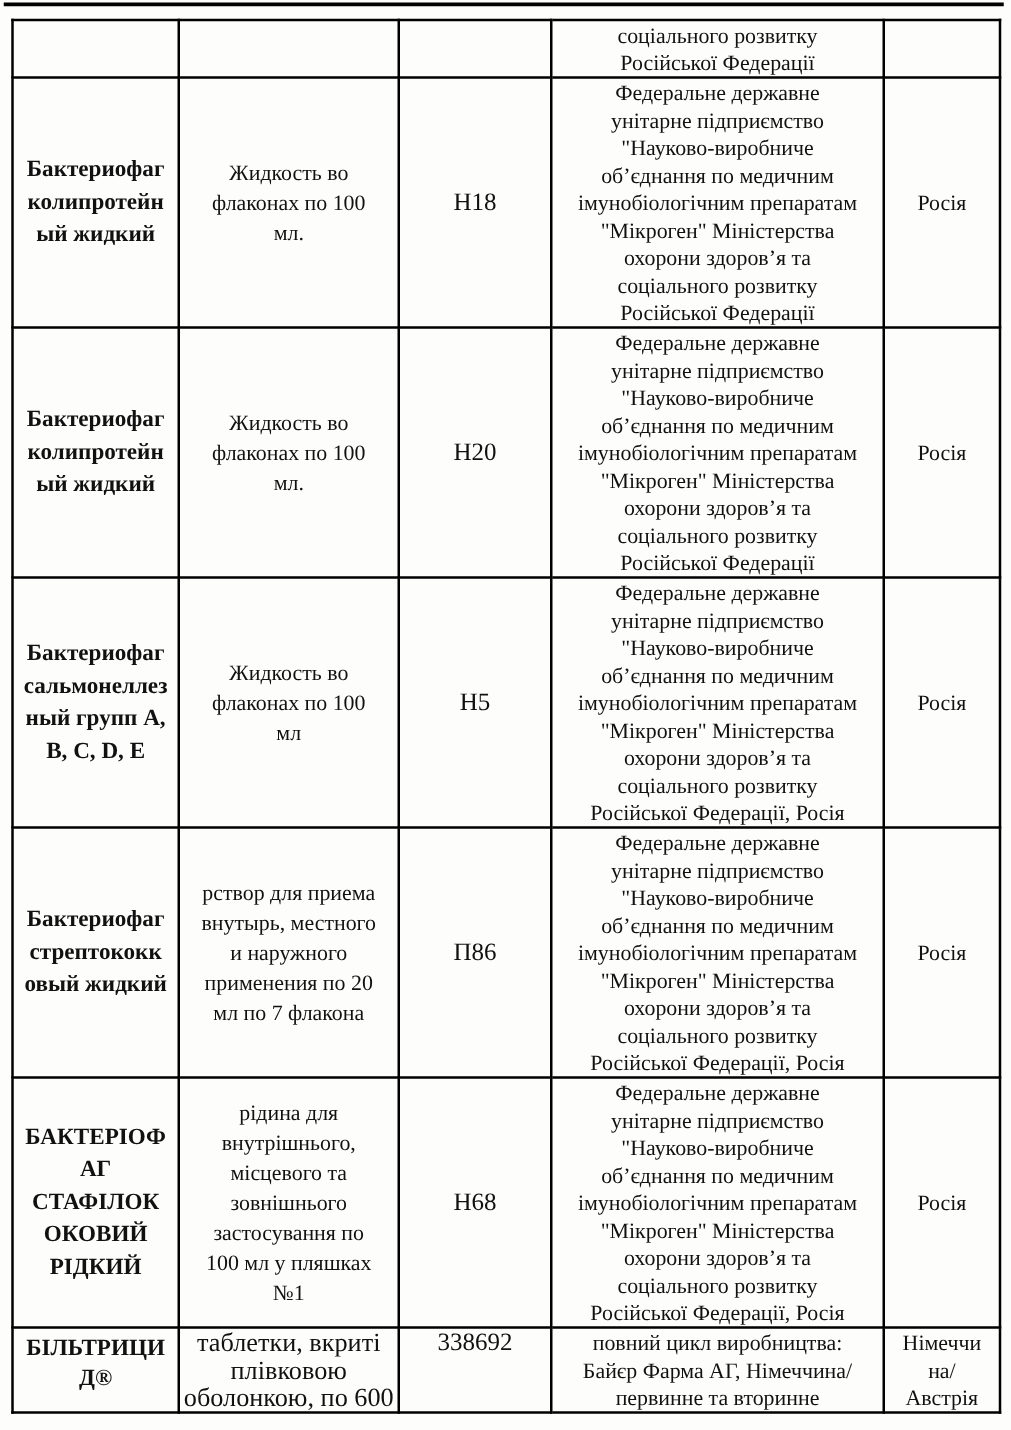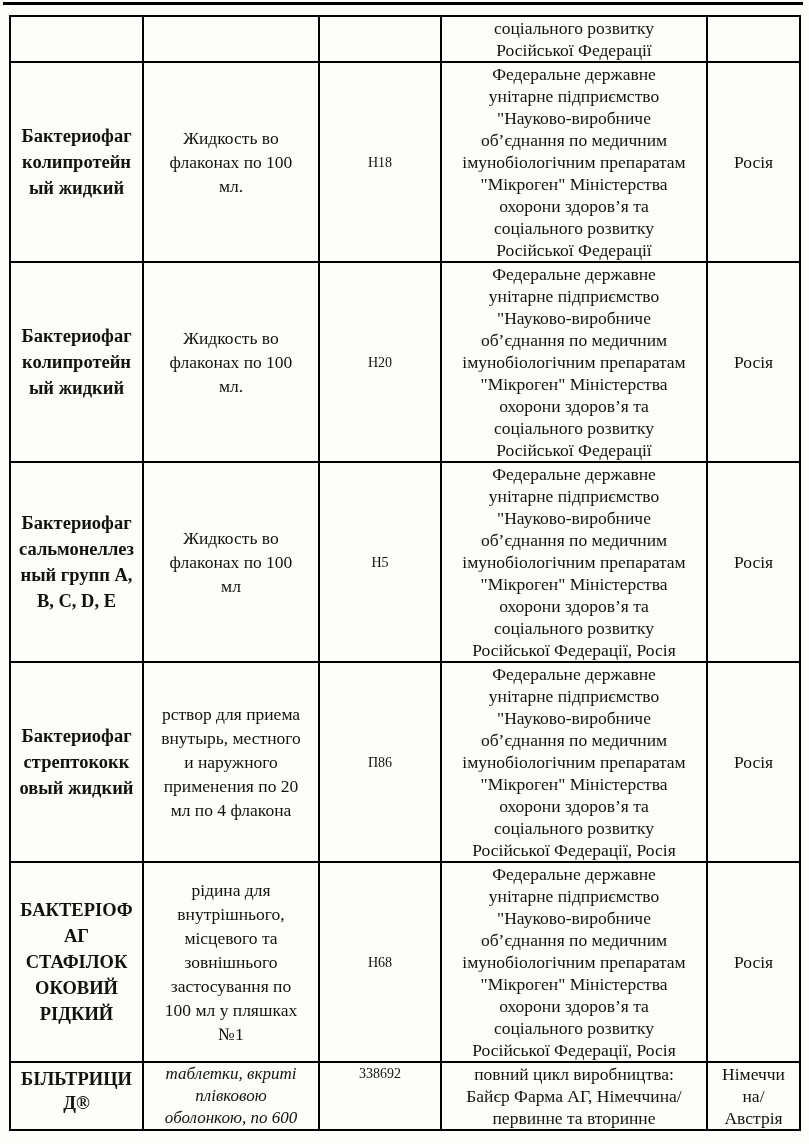--- a/index.html
+++ b/index.html
@@ -47,21 +47,21 @@
     font-weight: 700;
     font-size: 18.5px;
     line-height: 26px;
     margin-top: 40px;
   }
   td.c-form {
     font-size: 17.5px;
     line-height: 24px;
   }
   td.c-code {
-    font-size: 14px;
+    font-size: 20px;
     line-height: 21px;
     vertical-align: top;
     padding-top: 1px;
   }
   td.c-manu {
     font-size: 17.5px;
     line-height: 22px;
     vertical-align: top;
   }
   td.c-country {
@@ -70,21 +70,21 @@
   }
   tr.h0 { height: 46px; }
   tr.h1 { height: 199px; }
   tr.h2 { height: 198px; }
   tr.h3 { height: 200px; }
   tr.h4 { height: 198px; }
   tr.h5 { height: 199px; }
   tr.h6 { height: 66px; }
   tr.h6 td { vertical-align: top; line-height: 22px; }
   tr.h6 td.c-name { line-height: 24px; padding-top: 4px; }
-  tr.h6 td.c-form { font-size: 17px; font-style: italic; }
+  tr.h6 td.c-form { font-size: 21px; }
 </style>
 </head>
 <body>
 
 <div class="page">
 
   <div class="top-artifact"></div>
 
   <table class="doc-table">
     <colgroup>
@@ -162,21 +162,21 @@
         <td class="c-country">Росія</td>
       </tr>
       <tr class="h4">
         <td class="c-name">Бактериофаг
 стрептококк
 овый жидкий</td>
         <td class="c-form">рствор для приема
 внутырь, местного
 и наружного
 применения по 20
-мл по 4 флакона</td>
+мл по 7 флакона</td>
         <td class="c-code">П86</td>
         <td class="c-manu">Федеральне державне
 унітарне підприємство
 "Науково-виробниче
 об’єднання по медичним
 імунобіологічним препаратам
 "Мікроген" Міністерства
 охорони здоров’я та
 соціального розвитку
 Російської Федерації, Росія</td>

